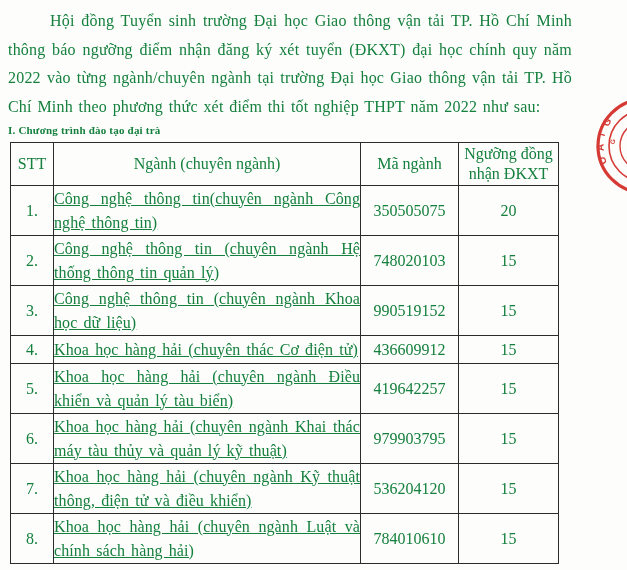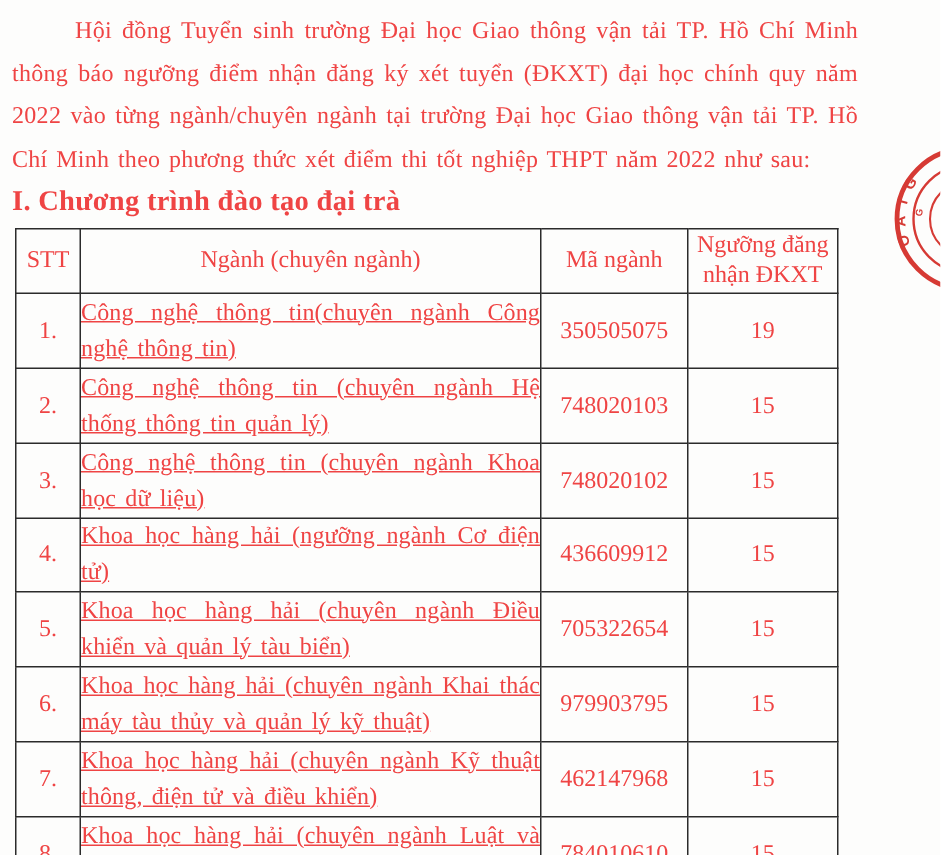--- a/index.html
+++ b/index.html
@@ -6,37 +6,37 @@
     margin: 0;
     padding: 0;
     background: #ffffff;
   }
   .page {
     position: relative;
     width: 627px;
     height: 570px;
     overflow: hidden;
     background: #fdfdfc;
-    color: #ef4444;
+    color: #15803d;
     font-family: "Liberation Serif", "DejaVu Serif", serif;
   }
   .intro {
     margin: 0;
     padding: 7px 55px 0 8px;
     font-size: 16px;
     line-height: 28.5px;
     text-align: justify;
     text-indent: 42px;
     letter-spacing: 0.2px;
     word-spacing: 1.5px;
   }
   .section-heading {
     margin: 0;
     padding: 3px 0 0 8px;
-    font-size: 19px;
+    font-size: 11px;
     font-weight: bold;
     letter-spacing: 0.2px;
   }
   table.score-table {
     border-collapse: collapse;
     margin: 6px 0 0 10px;
     width: 548px;
     table-layout: fixed;
     font-size: 16px;
   }
@@ -91,64 +91,64 @@
       <col class="col-stt">
         <col class="col-nganh">
         <col class="col-ma">
         <col class="col-diem">
     </colgroup>
     <thead>
       <tr>
         <th>STT</th>
         <th>Ngành (chuyên ngành)</th>
         <th>Mã ngành</th>
-        <th>Ngưỡng đăng nhận ĐKXT</th>
+        <th>Ngưỡng đồng nhận ĐKXT</th>
       </tr>
     </thead>
     <tbody>
         <tr class="row-tall">
       <td class="cell-stt">1.</td>
       <td class="cell-nganh">Công nghệ thông tin(chuyên ngành Công nghệ thông tin)</td>
       <td class="cell-ma">350505075</td>
-      <td class="cell-diem">19</td>
+      <td class="cell-diem">20</td>
     </tr>
         <tr class="row-tall">
       <td class="cell-stt">2.</td>
       <td class="cell-nganh">Công nghệ thông tin (chuyên ngành Hệ thống thông tin quản lý)</td>
       <td class="cell-ma">748020103</td>
       <td class="cell-diem">15</td>
     </tr>
         <tr class="row-tall">
       <td class="cell-stt">3.</td>
       <td class="cell-nganh">Công nghệ thông tin (chuyên ngành Khoa học dữ liệu)</td>
-      <td class="cell-ma">748020102</td>
+      <td class="cell-ma">990519152</td>
       <td class="cell-diem">15</td>
     </tr>
         <tr class="row-short">
       <td class="cell-stt">4.</td>
-      <td class="cell-nganh">Khoa học hàng hải (ngưỡng ngành Cơ điện tử)</td>
+      <td class="cell-nganh">Khoa học hàng hải (chuyên thác Cơ điện tử)</td>
       <td class="cell-ma">436609912</td>
       <td class="cell-diem">15</td>
     </tr>
         <tr class="row-tall">
       <td class="cell-stt">5.</td>
       <td class="cell-nganh">Khoa học hàng hải (chuyên ngành Điều khiển và quản lý tàu biển)</td>
-      <td class="cell-ma">705322654</td>
+      <td class="cell-ma">419642257</td>
       <td class="cell-diem">15</td>
     </tr>
         <tr class="row-tall">
       <td class="cell-stt">6.</td>
       <td class="cell-nganh">Khoa học hàng hải (chuyên ngành Khai thác máy tàu thủy và quản lý kỹ thuật)</td>
       <td class="cell-ma">979903795</td>
       <td class="cell-diem">15</td>
     </tr>
         <tr class="row-tall">
       <td class="cell-stt">7.</td>
       <td class="cell-nganh">Khoa học hàng hải (chuyên ngành Kỹ thuật thông, điện tử và điều khiển)</td>
-      <td class="cell-ma">462147968</td>
+      <td class="cell-ma">536204120</td>
       <td class="cell-diem">15</td>
     </tr>
         <tr class="row-tall">
       <td class="cell-stt">8.</td>
       <td class="cell-nganh">Khoa học hàng hải (chuyên ngành Luật và chính sách hàng hải)</td>
       <td class="cell-ma">784010610</td>
       <td class="cell-diem">15</td>
     </tr>
       </tbody>
   </table>

